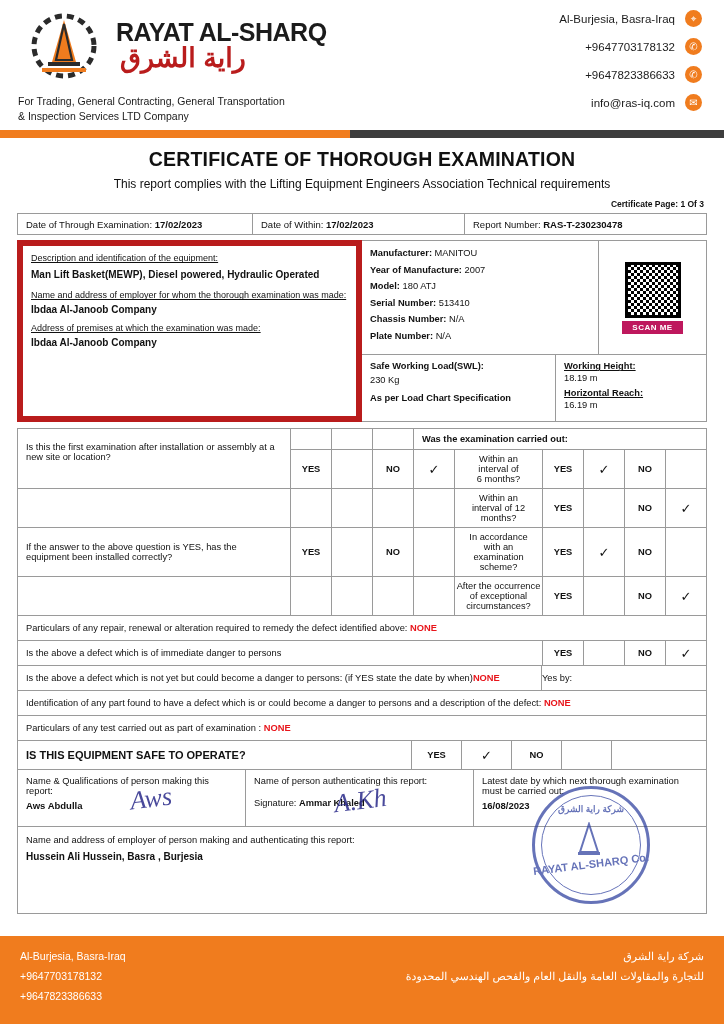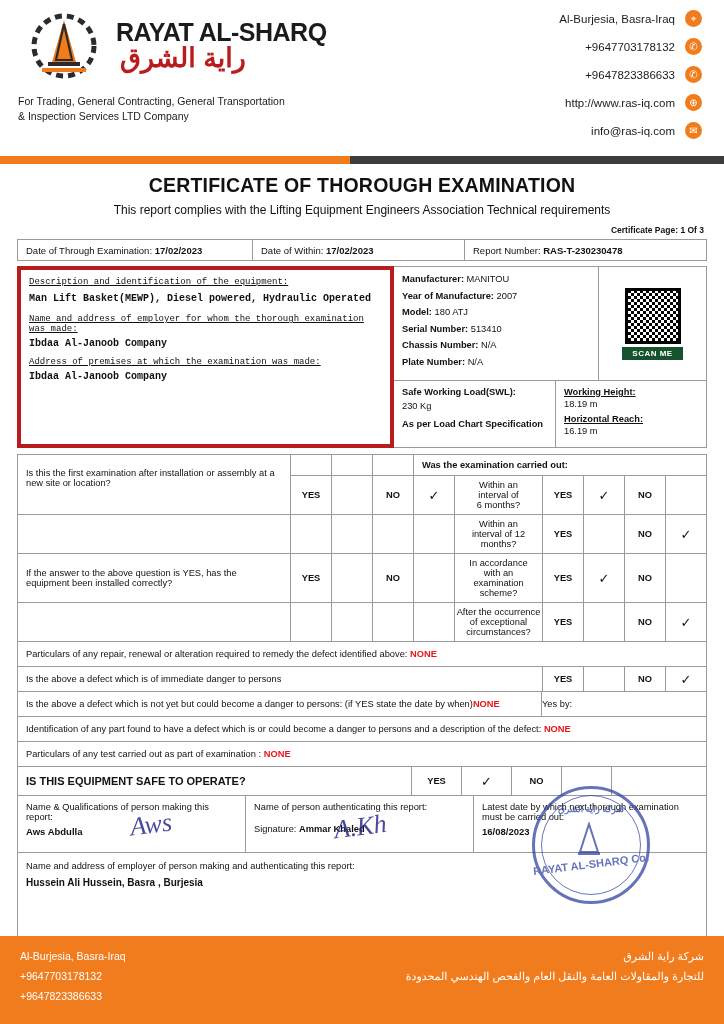--- a/index.html
+++ b/index.html
@@ -69,21 +69,21 @@
     display: flex; align-items: center; padding: 0 8px;
   }
   .row1 > div:last-child { border-right: none; }
   .c-date { width: 235px; }
   .c-report { width: 212px; }
   .c-num { flex: 1; }
   b.v { font-weight: bold; }
 
   
   .eq { display: flex; margin-top: 5px; }
-  .eq-left { width: 377px; border: 4px solid #b91c1c; padding: 7px 8px 6px 8px; font-family: Liberation Mono, monospace; }
+  .eq-left { width: 345px; border: 6px solid #b91c1c; padding: 7px 8px 6px 8px; }
   .eq-right { flex: 1; border: 1px solid #9a9a9a; border-left: none; display: flex; flex-direction: column;}
   .und { text-decoration: underline; font-size: 9px; }
   .eq-left .big { font-size: 10px; font-weight: bold; margin: 6px 0 10px 0; }
   .eq-left .big2 { font-size: 10px; font-weight: bold; margin: 4px 0 8px 0; }
   .eq-left .big3 { font-size: 10px; font-weight: bold; margin: 4px 0 0 0; }
 
   .eqr-top { display: flex; }
   .eqr-specs { flex: 1; padding: 7px 8px; }
   .spec { font-size: 9.3px; margin-bottom: 6.5px; }
   .spec b { font-weight: bold; }
@@ -94,21 +94,21 @@
   }
   .qr {
     width: 56px; height: 56px;
     background:
       repeating-linear-gradient(0deg,#000 0 3px,#fff 3px 6px),
       repeating-linear-gradient(90deg,#000 0 3px,#fff 3px 6px);
     background-blend-mode: difference;
     border: 3px solid #000;
   }
   .scanme {
-    background: #14532d; color: #fff; font-size: 8px; font-weight: bold;
+    background: #be185d; color: #fff; font-size: 8px; font-weight: bold;
     padding: 2px 10px; margin-top: 3px; letter-spacing: .5px;
   }
   .eqr-bottom { display: flex; border-top: 1px solid #9a9a9a; flex:1; }
   .swl { flex: 1; padding: 6px 8px; border-right: 1px solid #9a9a9a; }
   .swl .lbl { font-size: 9.3px; font-weight: bold; }
   .swl .val { font-size: 9.3px; margin: 4px 0 8px 0; }
   .swl .note { font-size: 9.3px; font-weight: bold; }
   .wh { width: 150px; padding: 6px 8px; font-size: 9.3px; }
   .wh .u { text-decoration: underline; font-weight: bold; }
   .wh .v2 { margin: 2px 0 5px 0; }
@@ -225,24 +225,20 @@
       </div>
       <div class="contact-row">
         <span>+9647703178132</span>
         <span class="cicon orange">✆</span>
       </div>
       <div class="contact-row">
         <span>+9647823386633</span>
         <span class="cicon orange">✆</span>
       </div>
       <div class="contact-row">
-        <span>http://www.ras-iq.com</span>
-        <span class="cicon orange">⊕</span>
-      </div>
-      <div class="contact-row">
         <span>info@ras-iq.com</span>
         <span class="cicon orange">✉</span>
       </div>
     </div>
   </div>
 
   <div class="topbar">
     <div class="left"></div>
     <div class="right"></div>
   </div>

